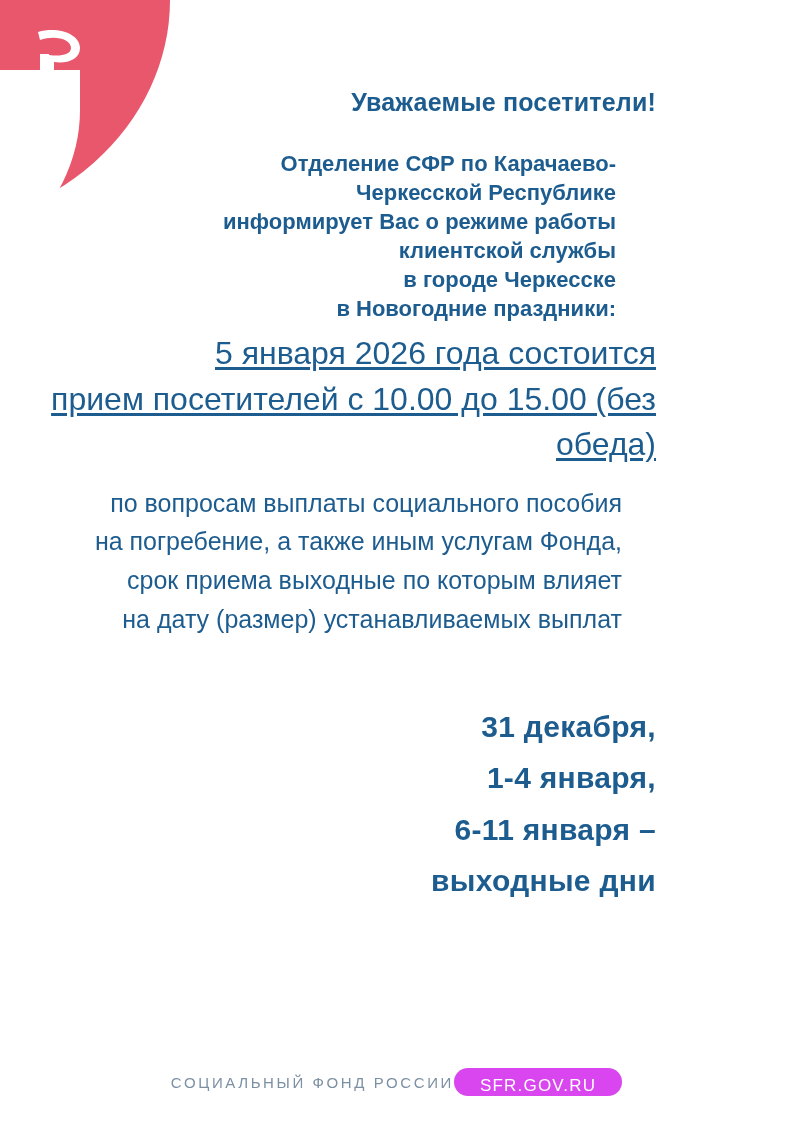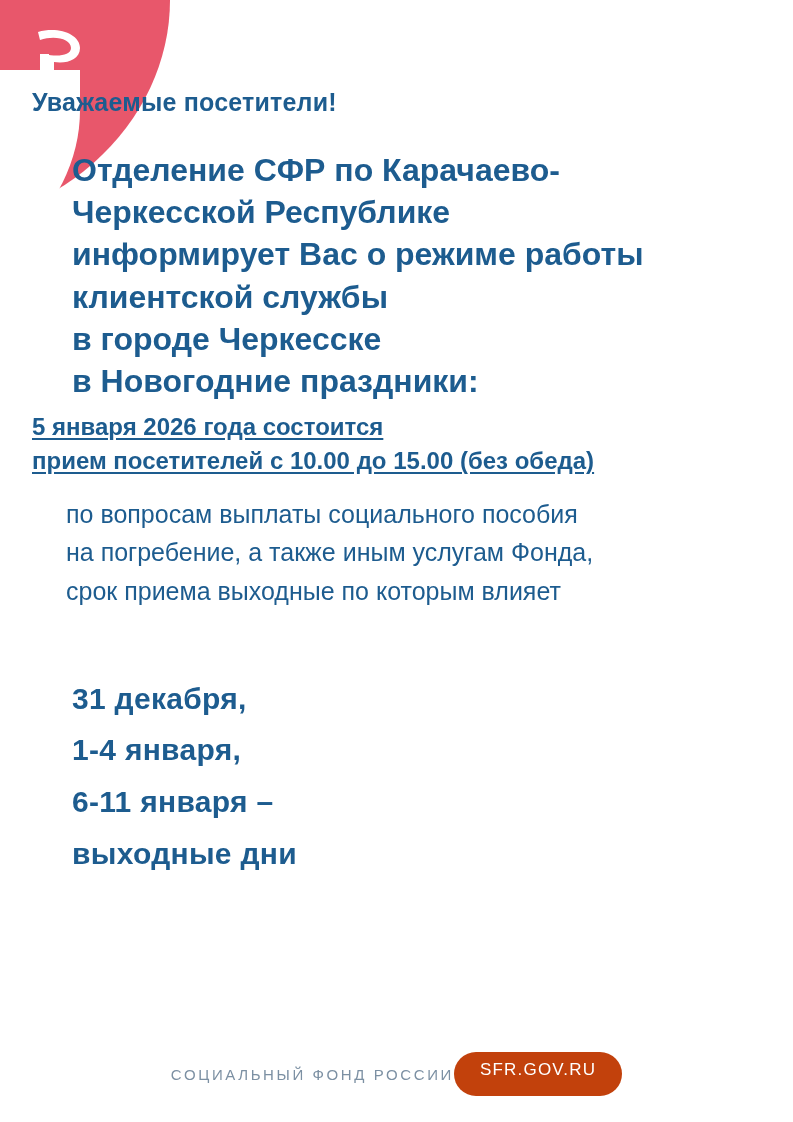--- a/index.html
+++ b/index.html
@@ -51,46 +51,45 @@
     width: 64px;
     height: 60px;
   }
 
   
   .content {
     position: absolute;
     top: 88px;
     left: 0;
     width: 656px;
-    text-align: left;
+    text-align: right;
     color: #1d5c8f;
-    padding-left: 32px;
   }
 
   .headline {
     font-size: 25px;
     font-weight: bold;
     color: #1d5c8f;
     letter-spacing: 0.2px;
     margin-bottom: 32px;
   }
 
   .block-main {
-    font-size: 32px;
+    font-size: 22px;
     font-weight: bold;
     line-height: 1.32;
     color: #1d5c8f;
   }
   .block-main div {
     padding: 0 40px;
   }
 
   .underlined {
-    font-size: 24px;
-    font-weight: bold;
+    font-size: 32px;
+    font-weight: normal;
     line-height: 1.42;
     color: #1d5c8f;
     margin-top: 8px;
   }
   .underlined span {
     text-decoration: underline;
     text-underline-offset: 3px;
   }
 
   .paragraph {
@@ -122,26 +121,26 @@
     align-items: center;
     justify-content: center;
   }
   .footer-text {
     font-size: 15px;
     letter-spacing: 2.6px;
     color: #7c90a3;
     font-weight: normal;
   }
   .footer-badge {
-    background: #c2410c;
+    background: #d946ef;
     color: #ffffff;
     font-size: 17px;
     letter-spacing: 1.2px;
     font-weight: normal;
-    padding: 8px 26px 16px 26px;
+    padding: 8px 26px 0 26px;
     border-radius: 22px;
     white-space: nowrap;
   }
 </style>
 </head>
 <body>
 
 <div class="corner-wrap">
   <div class="corner-shape"></div>
   <div class="corner-inner-cut"></div>
@@ -169,20 +168,21 @@
 
   <div class="underlined">
     <div><span>5 января 2026 года состоится</span></div>
     <div><span>прием посетителей с 10.00 до 15.00 (без обеда)</span></div>
   </div>
 
   <div class="paragraph">
     <div>по вопросам выплаты социального пособия</div>
     <div>на погребение, а также иным услугам Фонда,</div>
     <div>срок приема выходные по которым влияет</div>
+    <div>на дату (размер) устанавливаемых выплат</div>
   </div>
 
   <div class="bigdates">
     <div>31 декабря,</div>
     <div>1-4 января,</div>
     <div>6-11 января –</div>
     <div>выходные дни</div>
   </div>
 
 </div>

